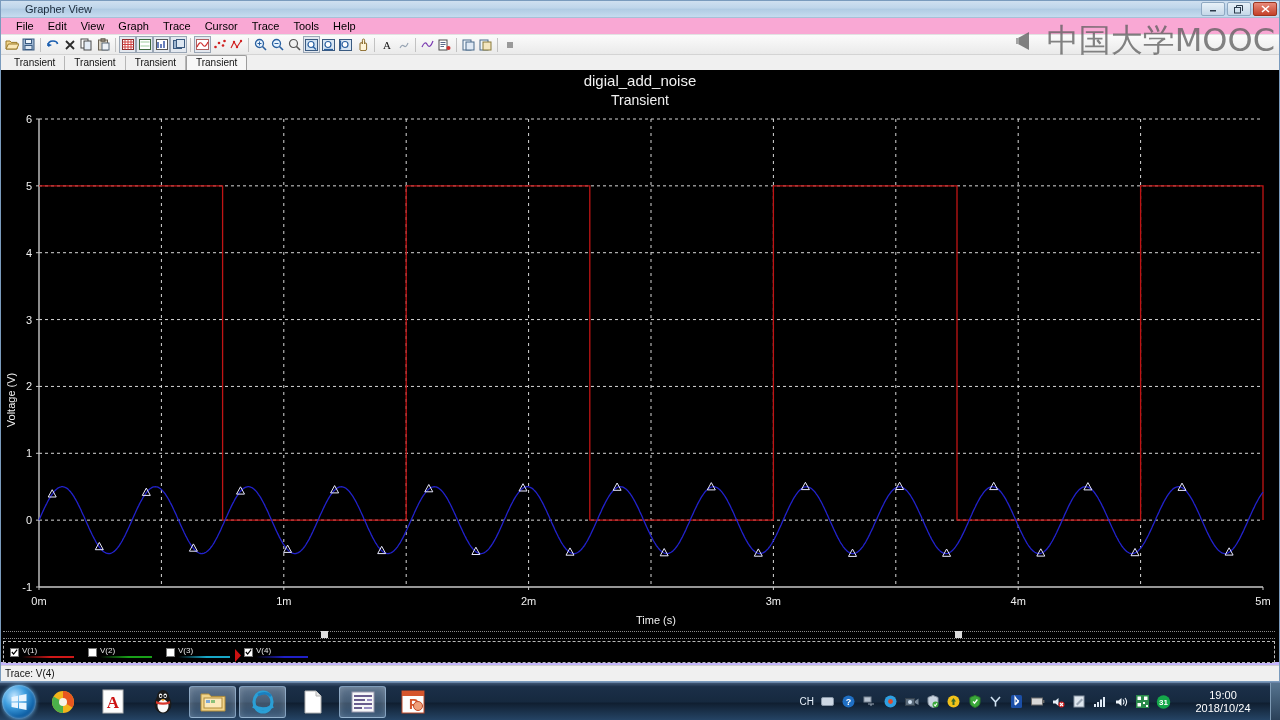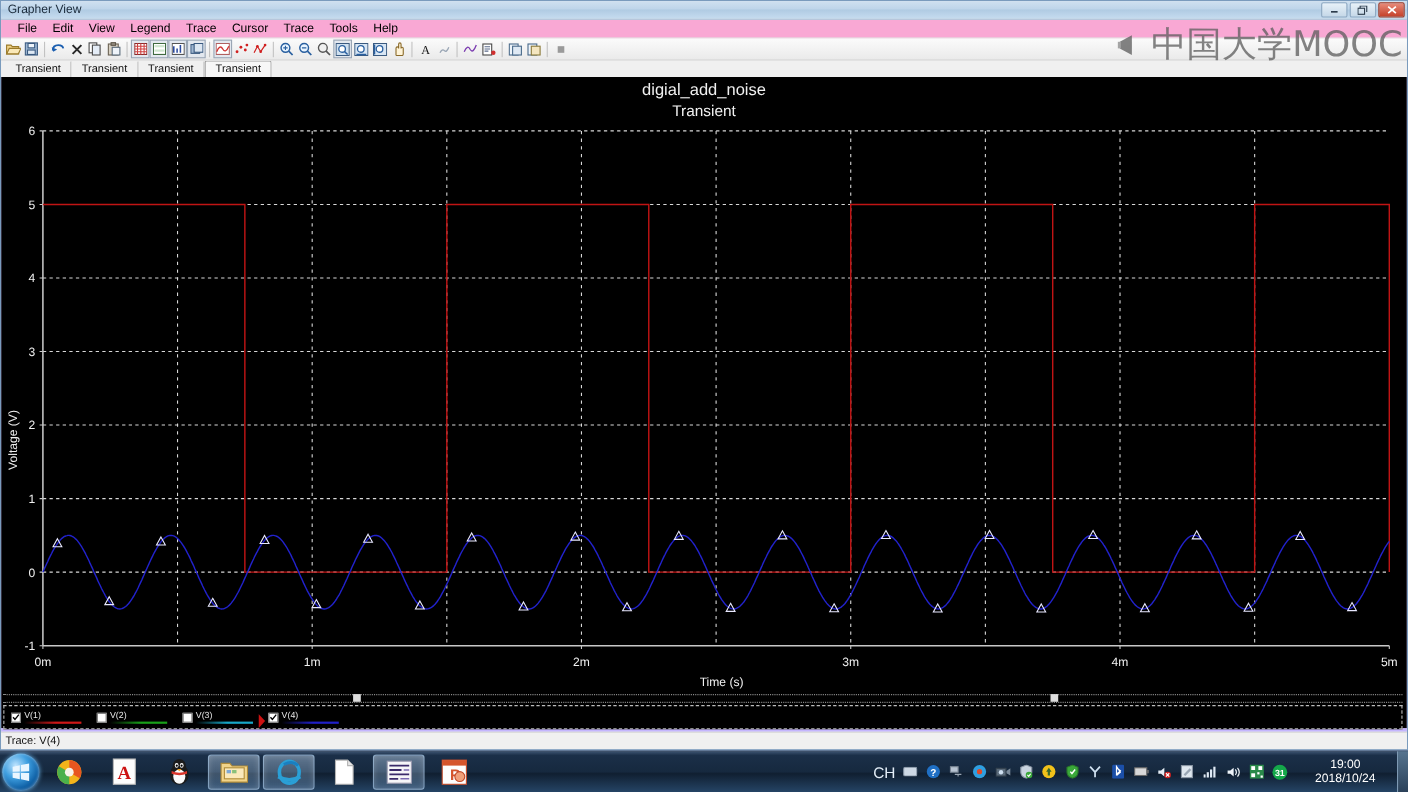--- a/index.html
+++ b/index.html
@@ -19,21 +19,21 @@
     border:1px solid #7a9bbd;
     display:flex; flex-direction:column;
   }
   
   .titlebar{
     height:17px; flex:0 0 17px;
     background:linear-gradient(to bottom,#cfe0f0 0%, #bed5ea 45%, #b0cbe3 50%, #c6dcef 100%);
     display:flex; align-items:center; position:relative;
     border-bottom:1px solid #a8c0d8;
   }
-  .titlebar .title{ font-size:11px; color:#1a2a3a; padding-left:6px; }
+  .titlebar .title{ font-size:11px; color:#1a2a3a; padding-left:24px; }
   .win-btns{ position:absolute; right:2px; top:1px; display:flex; gap:2px; }
   .win-btn{
     width:24px; height:14px; border:1px solid #8fa9c2; border-radius:2px;
     background:linear-gradient(to bottom,#e8f1f8,#c5d8e8);
     display:flex; align-items:center; justify-content:center;
     font-size:9px; color:#2b3b4b; line-height:1;
   }
   .win-btn.close{
     background:linear-gradient(to bottom,#e88b7a,#c4402a);
     border-color:#9c3520; color:#fff; font-weight:bold;
@@ -164,21 +164,21 @@
             <path d="M1 1 L8 7 M8 1 L1 7" stroke="#fff" stroke-width="1.6" fill="none"></path>
           </svg>
         </div>
       </div>
     </div>
 
     <div class="menubar">
       <span class="mi">File</span>
       <span class="mi">Edit</span>
       <span class="mi">View</span>
-      <span class="mi">Legend</span>
+      <span class="mi">Graph</span>
       <span class="mi">Trace</span>
       <span class="mi">Cursor</span>
       <span class="mi">Trace</span>
       <span class="mi">Tools</span>
       <span class="mi">Help</span>
     </div>
 
     <div class="toolbar">
       <div class="tb">
         <svg width="14" height="13" viewBox="0 0 14 13">
@@ -604,21 +604,21 @@
     <div class="tb-btn">
       <svg width="24" height="24" viewBox="0 0 24 24">
         <rect x="1" y="1" width="22" height="22" fill="#fdfdfd" stroke="#c24a28"></rect>
         <rect x="1" y="1" width="22" height="5" fill="#d5552c"></rect>
         <text x="8" y="19" font-size="14" fill="#d5552c" font-family="Liberation Sans, sans-serif" font-weight="bold">P</text>
         <circle cx="17" cy="16" r="4.5" fill="#f0a07a" stroke="#c24a28"></circle>
       </svg>
     </div>
 
     <div class="tray">
-      <span class="tray-ico" style="width:auto;font-size:14px;color:#e4eef8;">CH</span>
+      <span class="tray-ico" style="width:auto;font-size:10px;color:#e4eef8;">CH</span>
       <span class="tray-ico">
         <svg width="13" height="9" viewBox="0 0 13 9">
             <rect x="0.5" y="0.5" width="12" height="8" rx="1.5" fill="#cdd8e4" stroke="#8a98a8"></rect>
           </svg>
       </span>
       <span class="tray-ico">
         <svg width="13" height="13" viewBox="0 0 13 13">
             <circle cx="6.5" cy="6.5" r="6" fill="#1f6fc4"></circle>
             <text x="6.5" y="10" font-size="9" text-anchor="middle" fill="#fff" font-family="Liberation Sans, sans-serif" font-weight="bold">?</text>
           </svg>

